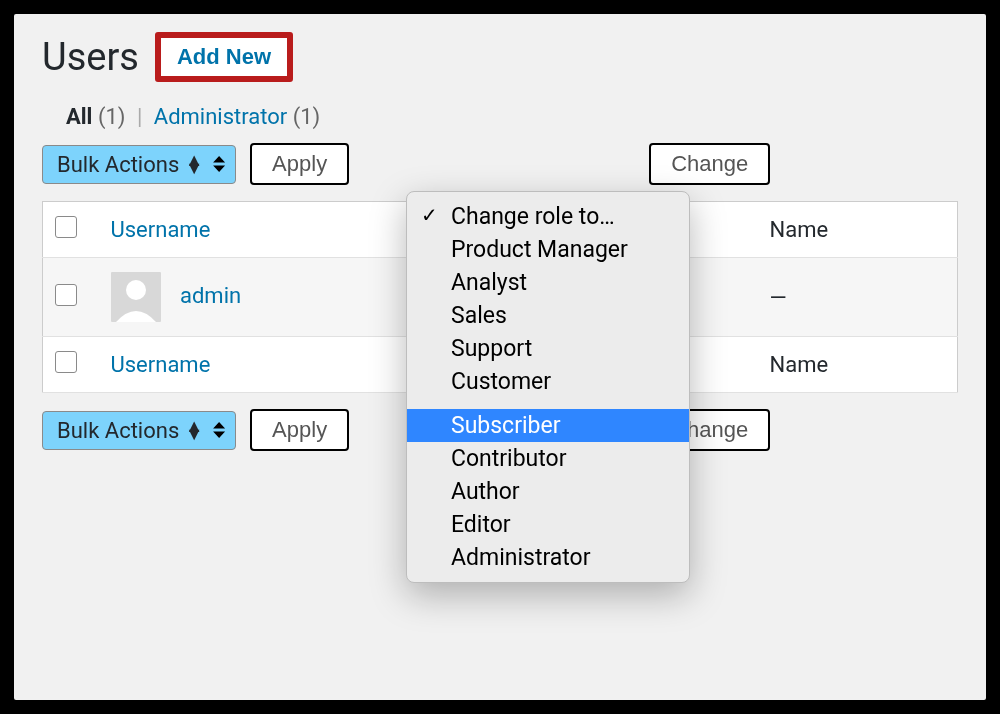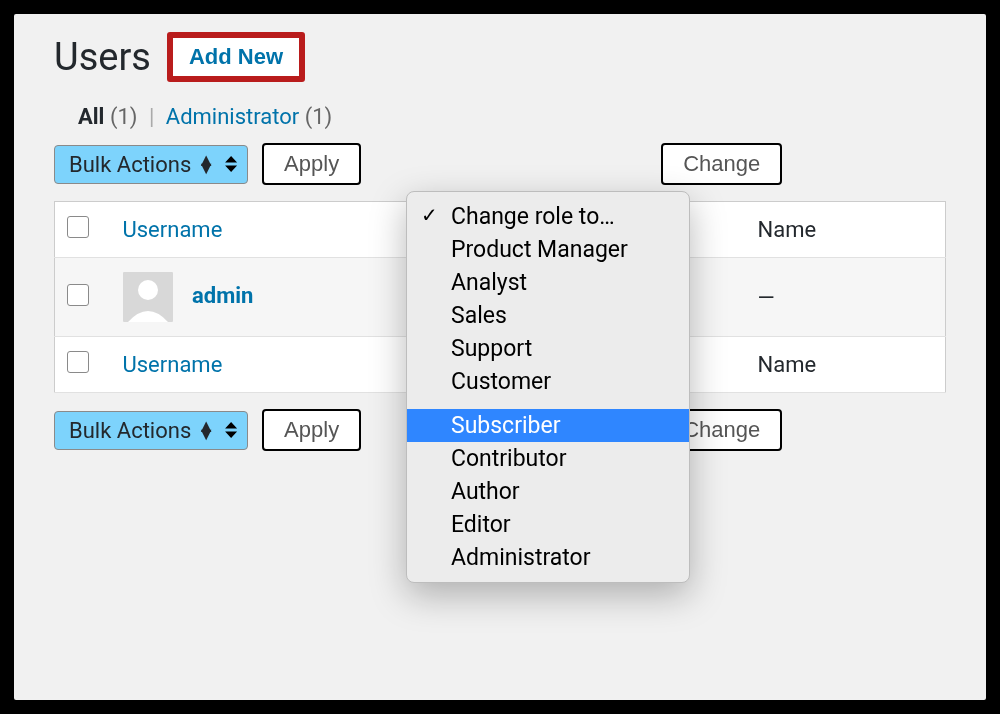--- a/index.html
+++ b/index.html
@@ -1,17 +1,17 @@
 <!DOCTYPE html>
 <html><head>
   <meta charset="utf-8">
   <style>
     * { box-sizing: border-box; margin: 0; padding: 0; }
     body { font-family: -apple-system, BlinkMacSystemFont, "Segoe UI", Roboto, sans-serif; background: #000; width: 1000px; height: 714px; overflow: hidden; }
-    .frame { background: #f1f1f1; margin: 14px; width: 972px; height: 686px; padding: 18px 40px; position: relative; border-radius: 2px; }
+    .frame { background: #f1f1f1; margin: 14px; width: 972px; height: 686px; padding: 18px 28px; position: relative; border-radius: 2px; }
     .header-row { display: flex; align-items: center; gap: 16px; margin-bottom: 22px; }
     .page-title { font-size: 38px; font-weight: 400; color: #23282d; }
     .add-new-btn { background: #fff; border: 6px solid #b91c1c; color: #0073aa; font-size: 22px; font-weight: 600; padding: 6px 16px; border-radius: 3px; cursor: pointer; }
     .filters-row { font-size: 22px; color: #555; margin-bottom: 14px; }
     .filters-row .all-label { font-weight: 700; color: #23282d; margin-left: 24px; }
     .filters-row .count { color: #666; font-weight: 400; }
     .filters-row .sep { color: #aaa; margin: 0 6px; }
     .filters-row .admin-link { color: #0073aa; cursor: pointer; }
     .actions-row { display: flex; gap: 14px; align-items: center; margin-bottom: 16px; }
     .select-box { background: #7dd3fc; border: 1px solid #8a8a8a; border-radius: 4px; padding: 6px 32px 6px 14px; font-size: 22px; color: #23282d; position: relative; cursor: pointer; display: inline-flex; align-items: center; }
@@ -19,21 +19,21 @@
     .sort-arrows { margin-left: 6px; font-size: 18px; line-height: 8px; display: inline-flex; flex-direction: column; }
     .sort-arrows span { display: block; height: 8px; }
     .btn { background: #fff; border: 2px solid #000000; border-radius: 4px; padding: 6px 20px; font-size: 22px; color: #555; cursor: pointer; }
     .role-placeholder { width: 272px; }
     .table { width: 100%; border-collapse: collapse; background: #fff; border: 1px solid #ccc; }
     .table th, .table td { text-align: left; padding: 14px 12px; font-size: 22px; color: #23282d; border-bottom: 1px solid #e1e1e1; }
     .table th { font-weight: 400; }
     .table .checkbox-cell { width: 56px; }
     .checkbox { width: 22px; height: 22px; border: 1px solid #8a8a8a; border-radius: 3px; background: #fff; display: inline-block; cursor: pointer; }
     .username-link { color: #0073aa; cursor: pointer; }
-    .username-bold { font-weight: 700; }
+    .username-bold { font-weight: 400; }
     .data-row { background: #f6f6f6; }
     .avatar { width: 50px; height: 50px; background: #d8d8d8; display: inline-block; vertical-align: middle; margin-right: 14px; border-radius: 1px; position: relative; }
     .avatar svg { width: 50px; height: 50px; }
     .name-cell { text-align: left; padding-right: 40px; }
     .actions-row.bottom { margin-top: 16px; margin-bottom: 0; }
     .dropdown { position: absolute; top: 177px; left: 392px; width: 284px; background: #ececec; border: 1px solid #bdbdbd; border-radius: 8px; box-shadow: 0 12px 36px rgba(0,0,0,0.28); padding: 8px 0; z-index: 50; }
     .dropdown-item { font-size: 23px; color: #000; padding: 3px 20px 3px 44px; position: relative; cursor: pointer; }
     .dropdown-item.selected { background: #2f86ff; color: #fff; margin-top: 11px; }
     .dropdown-item.checked::before { content: '✓'; position: absolute; left: 14px; font-size: 20px; }
     .name-head { text-align: left; width: 200px; }

